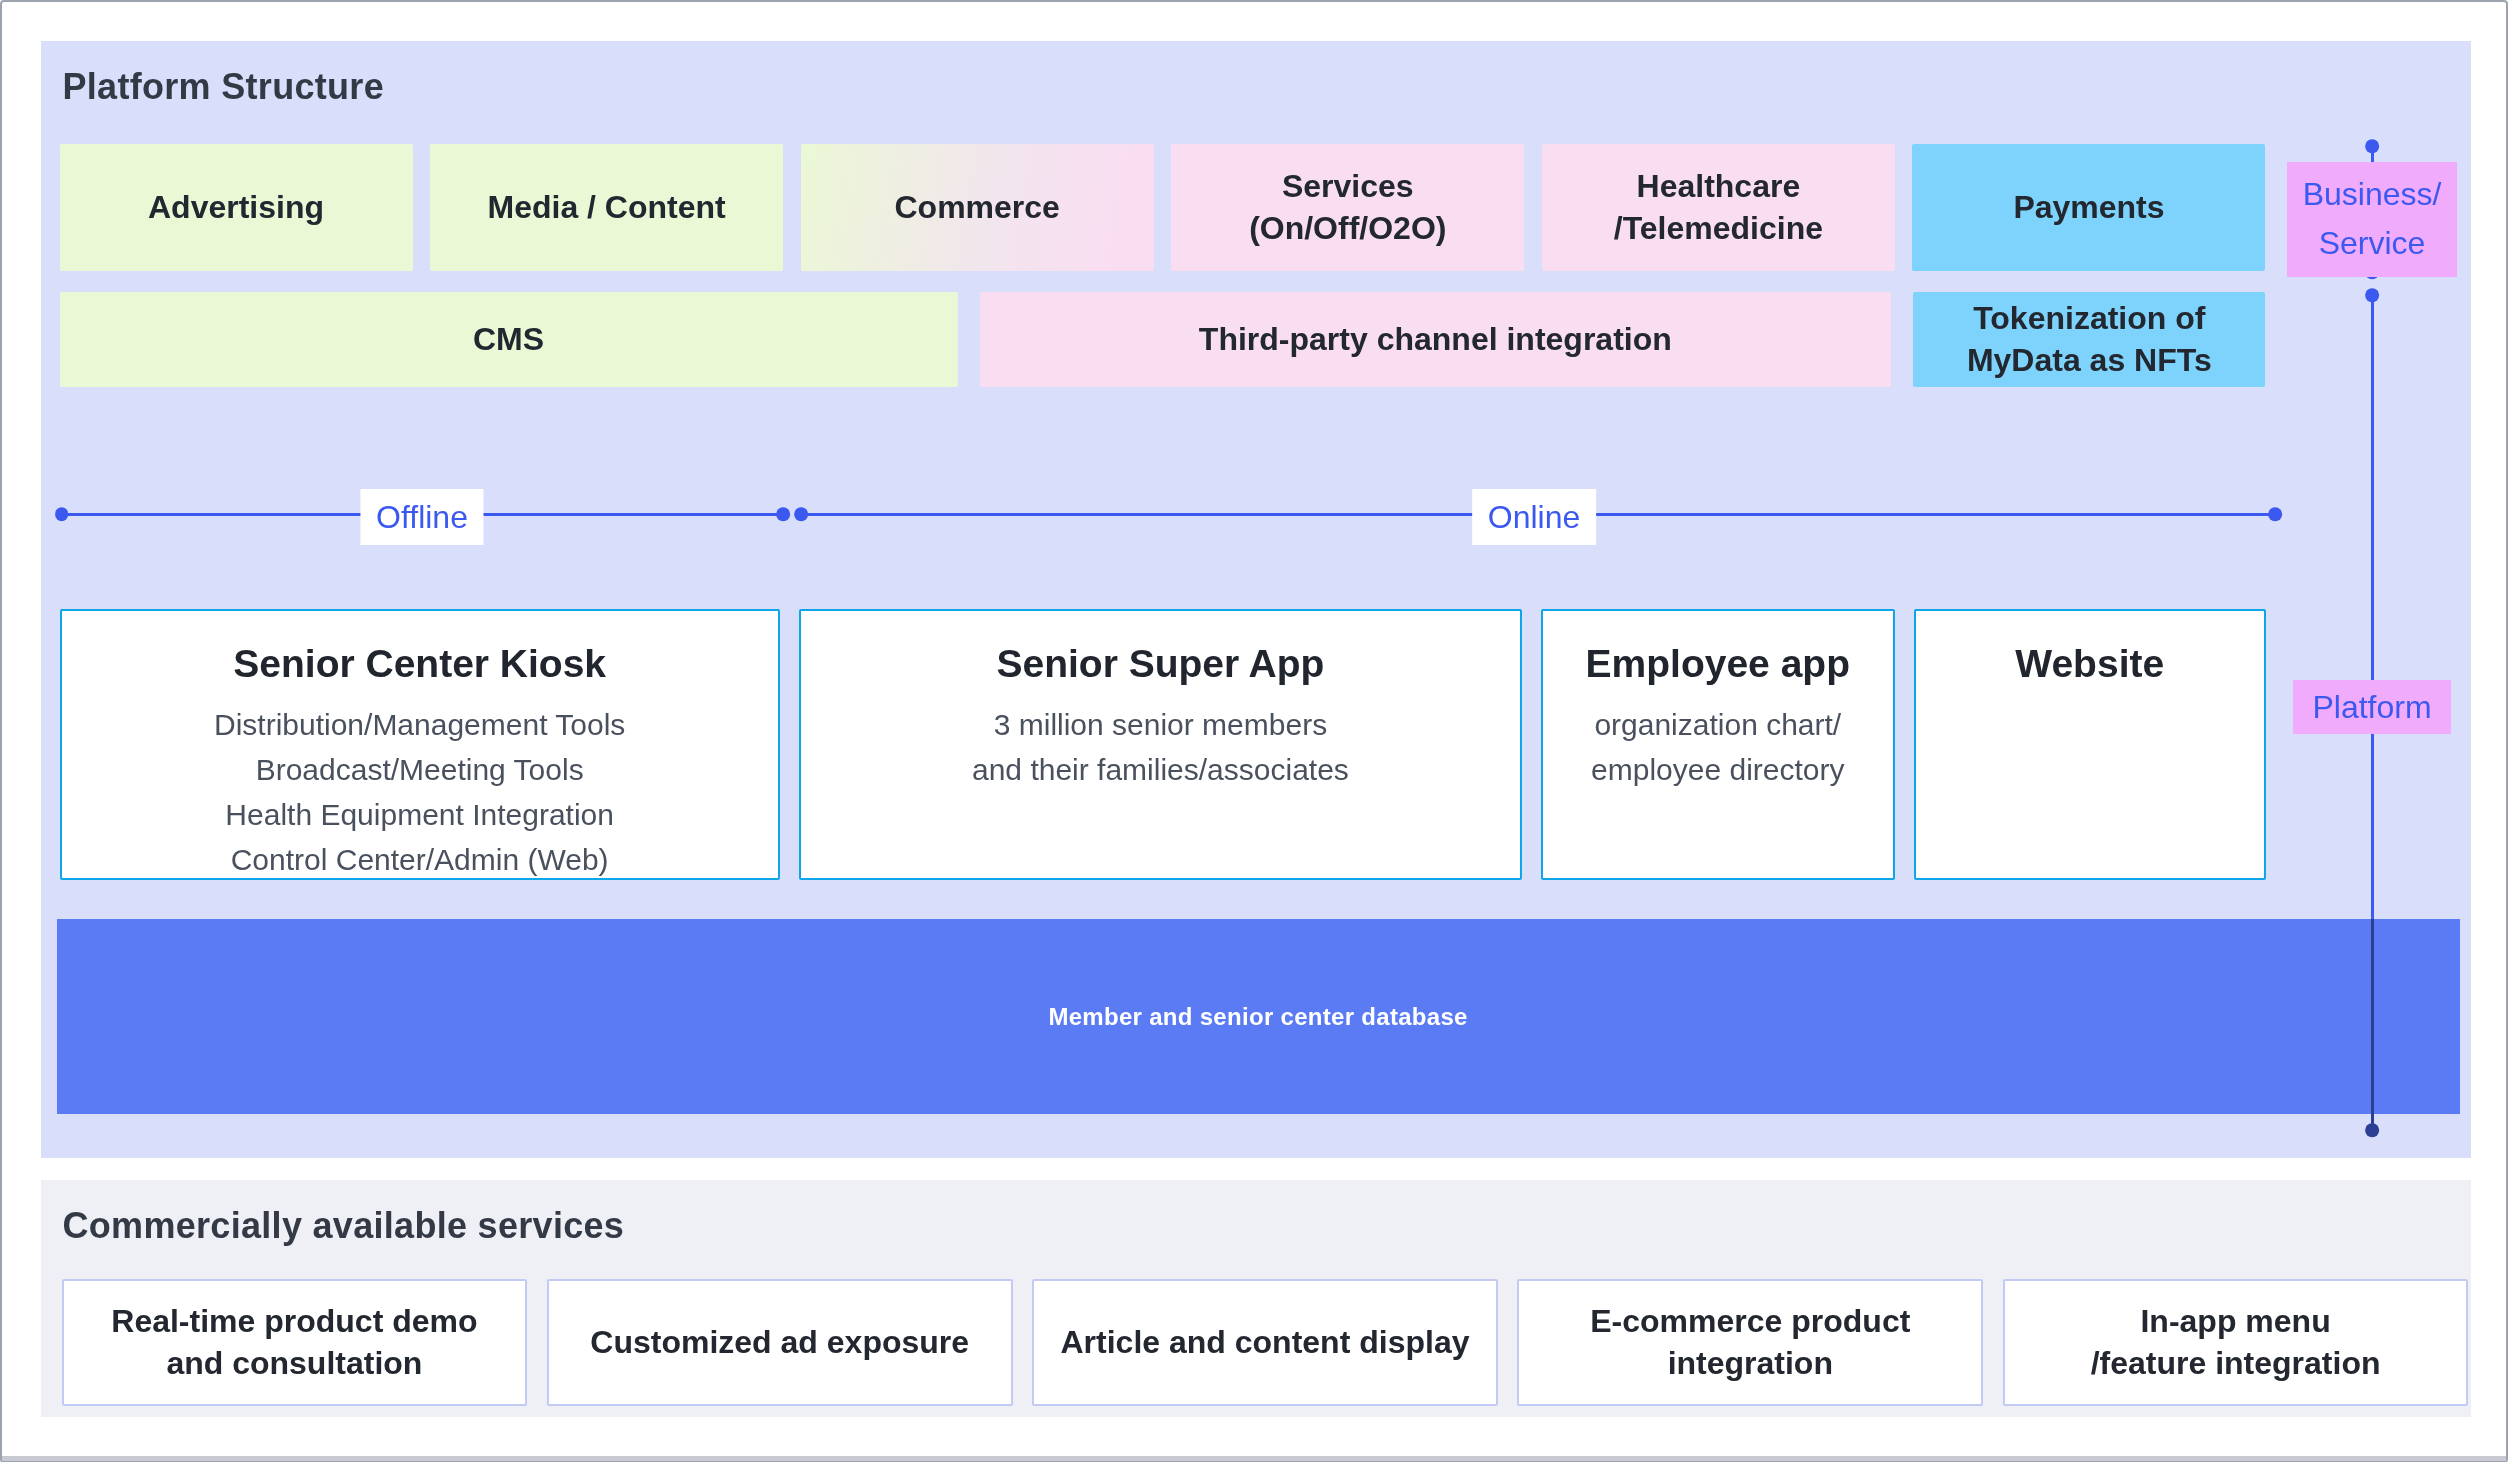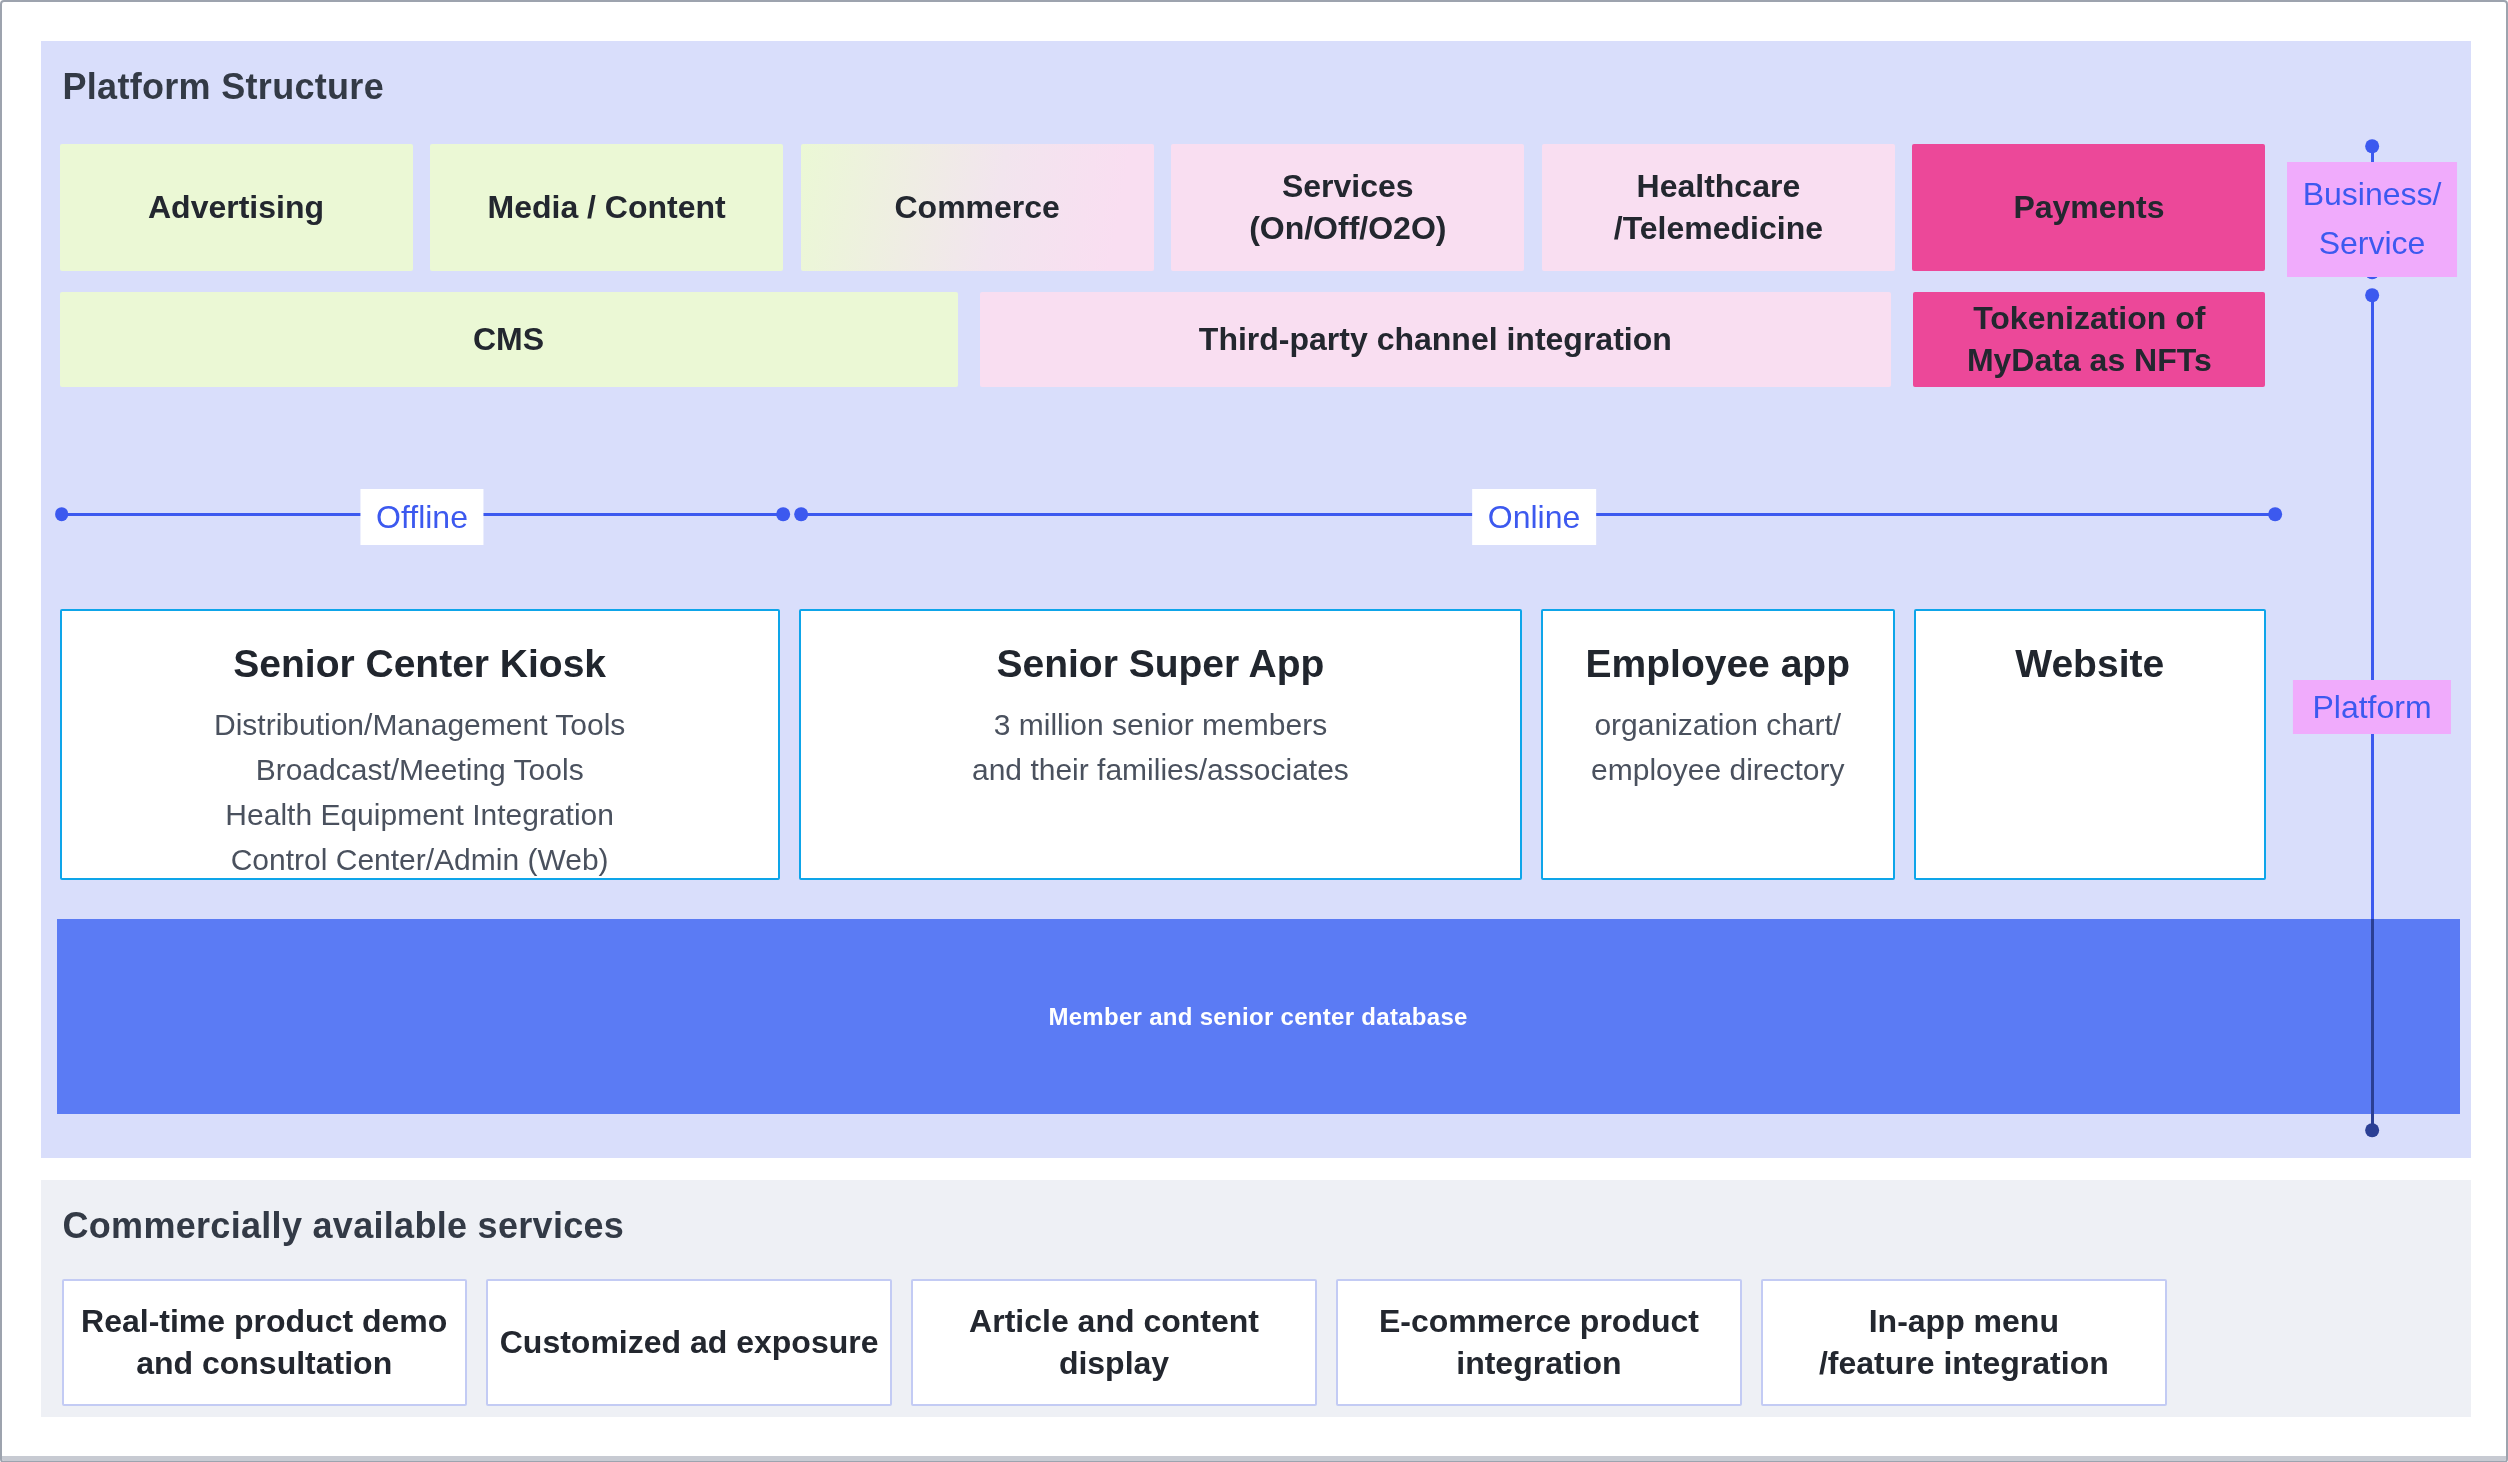--- a/index.html
+++ b/index.html
@@ -18,21 +18,21 @@
   .row1 .box { flex:1 1 0; }
   .row2 { left:18.5px; top:251px; width:2206px; height:95px; gap:22.4px; }
 
   .box {
     display:flex; align-items:center; justify-content:center; text-align:center;
     font-size:32px; font-weight:700; color:#23272f; line-height:1.3;
     white-space:pre-line; border-radius:2px;
   }
   .green { background:#ebf8d5; }
   .pink  { background:#f9def1; }
-  .whitebox { background:#ec4899; }
+  .whitebox { background:#7dd3fc; }
   .grad { background:linear-gradient(100deg,#ebf8d5 0%,#f2e5ee 55%,#f9def1 88%); }
   .w-cms { flex:920 0 0; }
   .w-tpi { flex:933 0 0; }
   .w-tok { flex:361 0 0; }
 
   
   .seg { position:absolute; height:2.9px; background:#3c59ef; top:472px; }
   .seg-offline { left:20.5px;  width:722px; }
   .seg-online  { left:760px; width:1475px; }
   .dot { position:absolute; width:13.7px; height:13.7px; border-radius:50%; background:#3c59ef; transform:translate(-50%,-50%); }
@@ -66,21 +66,21 @@
   .rail-b2 { top:878px; height:212px; background:#2b3f94; }
   .rail-label {
     position:absolute; left:2331px; transform:translateX(-50%); background:#f0abfc; color:#3c59ef;
     font-size:32px; text-align:center; white-space:pre-line;
   }
   .label-business { top:121px; line-height:1.55; padding:7.8px 15.6px; }
   .label-platform { top:639px; line-height:1.15; padding:8.8px 19.5px; }
 
   
   .services-panel { position:absolute; left:39px; top:1178px; width:2430px; height:237px; background:#eef0f5; }
-  .services-row { left:20.5px; top:99px; width:2105px; height:127px; gap:19.5px; }
+  .services-row { left:20.5px; top:99px; width:2407px; height:127px; gap:19.5px; }
   .svc-box {
     flex:1 1 0; background:#ffffff; border:2px solid #c3cbf4; box-sizing:border-box; border-radius:2px;
     display:flex; align-items:center; justify-content:center; text-align:center;
     font-size:32px; font-weight:700; color:#23272f; line-height:1.3; white-space:pre-line;
   }
 
   .bottom-strip { position:absolute; left:0; right:0; bottom:0; height:4.9px; background:#c7cad2; }
 </style>
 </head>
 <body>

